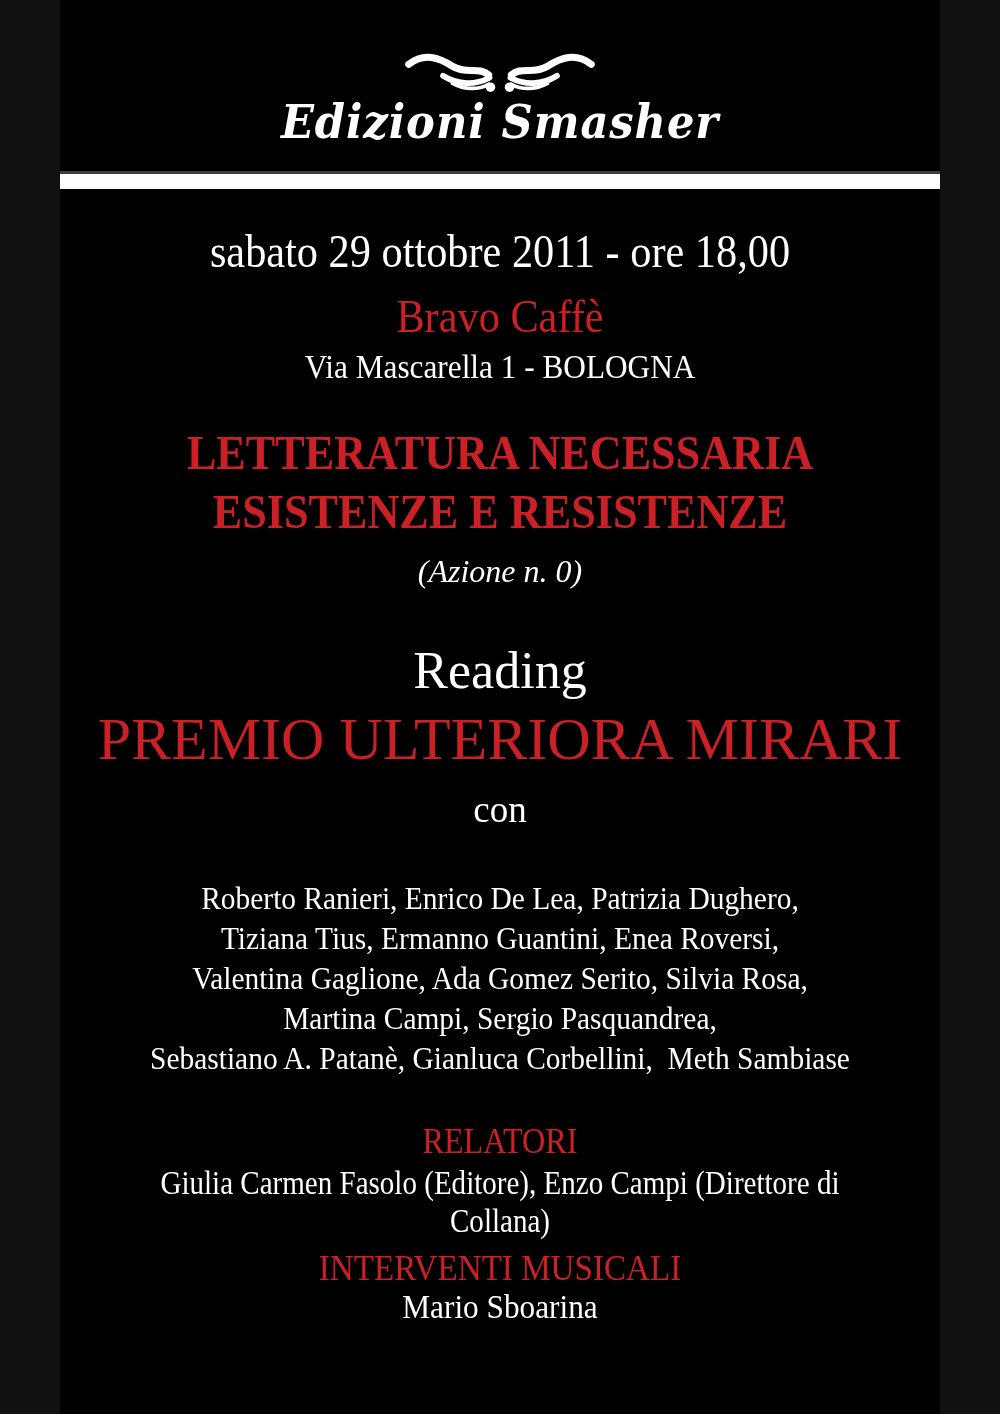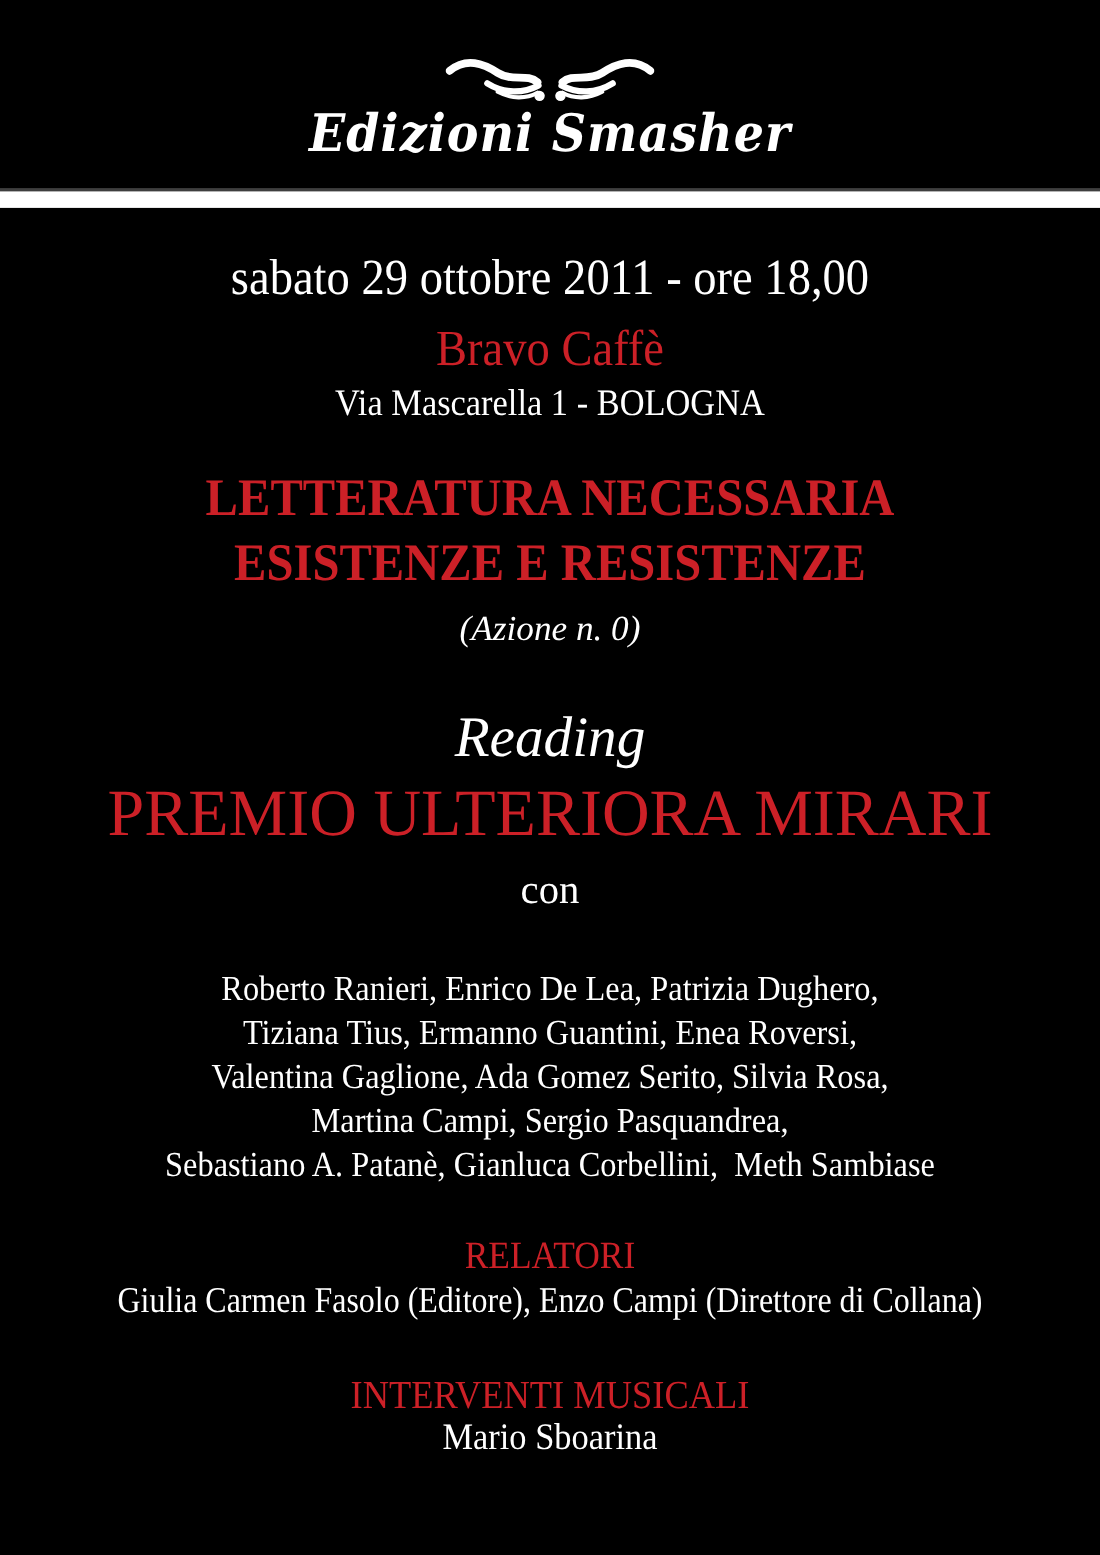--- a/index.html
+++ b/index.html
@@ -3,21 +3,21 @@
 <meta charset="utf-8">
 <style>
   :root{
     --red:#cc2027;
     --white:#ffffff;
     --black:#000000;
   }
   html,body{margin:0;padding:0;background:#111;}
   .poster{
     position:relative;
-    width:1000px;
+    width:880px;
     height:1414px;
     margin:0 auto;
     background:var(--black);
     overflow:hidden;
     font-family:"Liberation Serif", serif;
   }
   .center-abs{
     position:absolute;
     left:0;
     right:0;
@@ -46,21 +46,21 @@
     height:15px;
     background:var(--white);
     box-shadow:0 -3px 0 #3f3f3f;
   }
   .date-line{top:226px;font-size:46px;line-height:52px;}
   .venue{top:291px;font-size:46px;line-height:52px;}
   .address{top:347px;font-size:34px;line-height:40px;}
   .title1{top:426px;font-size:48px;line-height:54px;font-weight:700;}
   .title2{top:485px;font-size:48px;line-height:54px;font-weight:700;}
   .subtitle{top:549px;font-size:32px;line-height:44px;font-style:italic;}
-  .reading{top:641px;font-size:52px;line-height:60px;font-style:italic;}
+  .reading{top:641px;font-size:52px;line-height:60px;}
   .award{top:706px;font-size:60px;line-height:66px;text-align:center;}
   .with-label{top:785px;font-size:37px;line-height:50px;}
   .names{top:878px;font-size:32px;line-height:40px;}
   .names div{white-space:pre;}
   .relatori{top:1123px;font-size:35px;line-height:38px;}
   .speakers-names{top:1164px;font-size:33px;line-height:38px;}
   .interventi{top:1249px;font-size:36px;line-height:38px;}
   .musician{top:1288px;font-size:34px;line-height:38px;}
 </style>
 </head>

